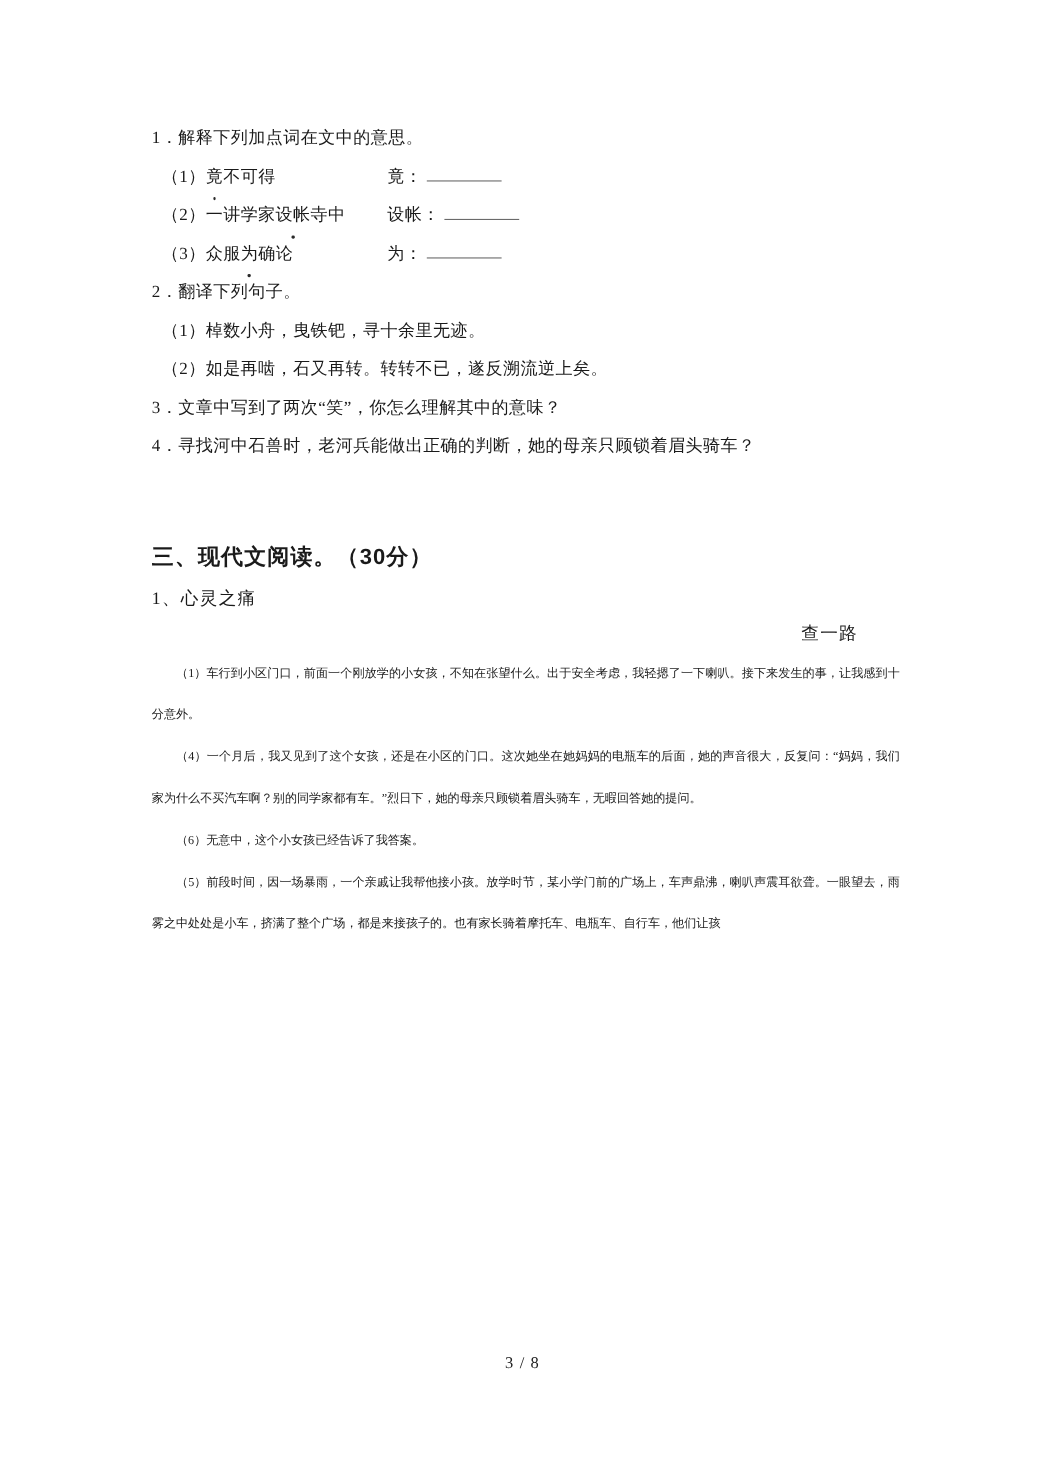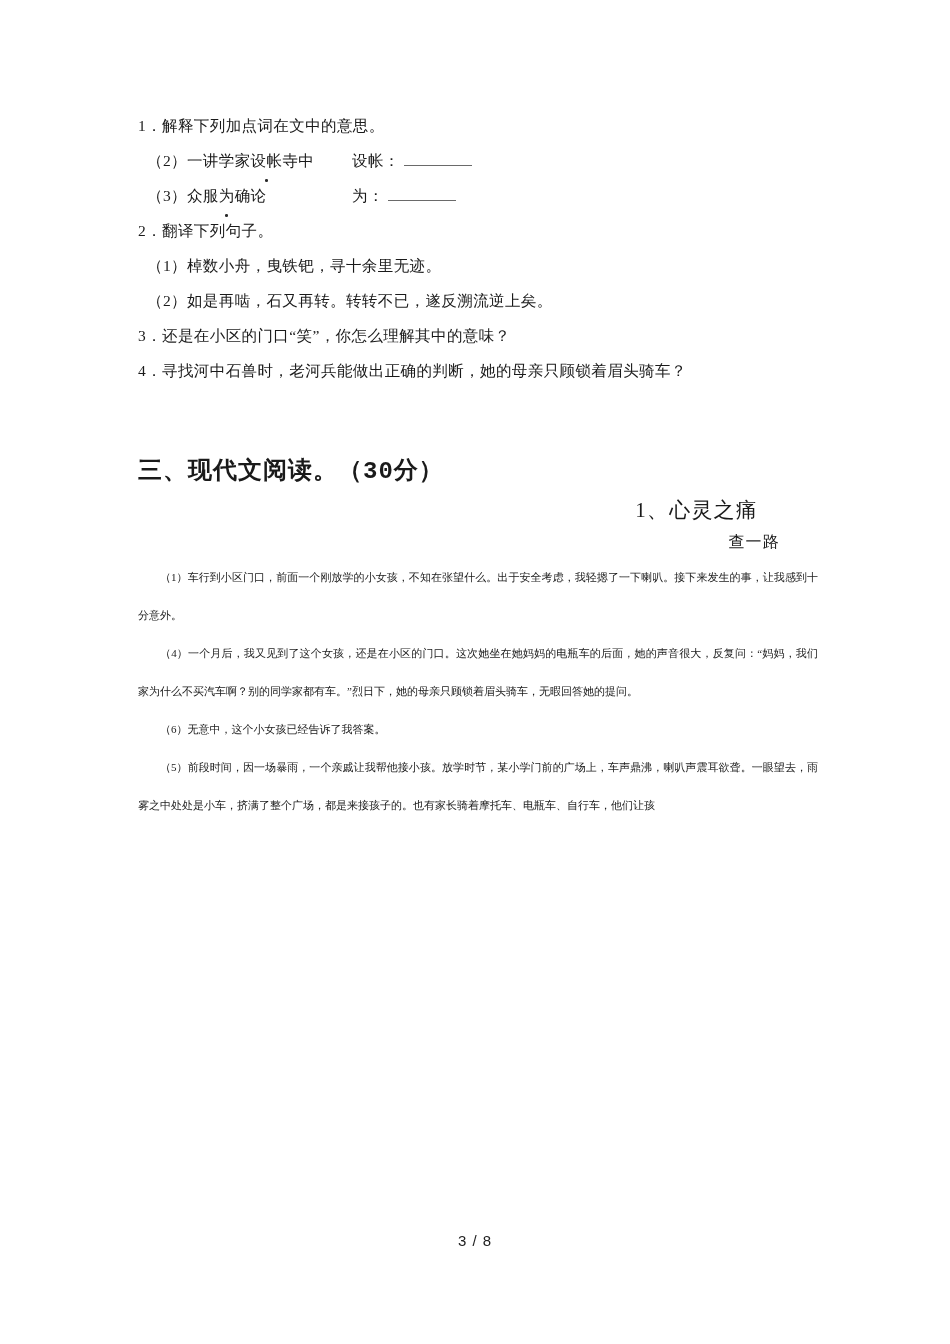--- a/index.html
+++ b/index.html
@@ -81,31 +81,31 @@
   }
   .q-line {
     font-size: 15.5px;
     line-height: 35px;
     letter-spacing: 0.4px;
     white-space: nowrap;
   }
 
   
   .section-head {
-    font-family: Liberation Mono, monospace;
+    font-family: Liberation Sans, sans-serif;
     font-weight: bold;
-    font-size: 24px;
+    font-size: 20px;
     letter-spacing: 1px;
     margin-top: 66px;
     margin-bottom: 4px;
     line-height: 36px;
   }
   .art-title {
-    text-align: right;
-    font-size: 21px;
+    text-align: left;
+    font-size: 16px;
     line-height: 32px;
     letter-spacing: 1.2px;
     padding-right: 60px;
   }
   .art-author {
     text-align: right;
     font-size: 16px;
     line-height: 32px;
     letter-spacing: 1.2px;
     padding-right: 38px;
@@ -121,56 +121,59 @@
   }
 
   
   .footer {
     position: absolute;
     left: 0;
     right: 0;
     top: 1232px;
     text-align: center;
     font-size: 15px;
-    font-family: Liberation Sans, sans-serif;
+    font-family: Liberation Serif, serif;
     color: #222;
     letter-spacing: 1px;
   }
 </style>
 </head>
 <body>
 
 <div class="page">
   <div class="content">
 
     <div class="ex-block">
       <div class="ex-num-line">
         <span class="idx">1．</span><span>解释下列加点词在文中的意思。</span>
       </div>
 
+      <div class="ex-sub-line">
+        <span class="stem"><span>（1）</span><span></span><span class="dotted">竟</span><span>不可得</span></span><span class="ans-label">竟：</span><span class="blankline"></span>
+      </div>
 
       <div class="ex-sub-line">
         <span class="stem"><span>（2）</span><span>一讲学家</span><span class="dotted">设帐</span><span>寺中</span></span><span class="ans-label">设帐：</span><span class="blankline"></span>
       </div>
 
       <div class="ex-sub-line">
         <span class="stem"><span>（3）</span><span>众服</span><span class="dotted">为</span><span>确论</span></span><span class="ans-label">为：</span><span class="blankline"></span>
       </div>
     </div>
 
     <div class="ex-block">
       <div class="ex-num-line">
         <span class="idx">2．</span><span>翻译下列句子。</span>
       </div>
       <div class="ex-sub-line">（1）棹数小舟，曳铁钯，寻十余里无迹。</div>
       <div class="ex-sub-line">（2）如是再啮，石又再转。转转不已，遂反溯流逆上矣。</div>
     </div>
 
     <div class="q-line">
-      <span class="idx">3．</span><span>还是在小区的门口“笑”，你怎么理解其中的意味？</span>
+      <span class="idx">3．</span><span>文章中写到了两次“笑”，你怎么理解其中的意味？</span>
     </div>
 
     <div class="q-line">
       <span class="idx">4．</span><span>寻找河中石兽时，老河兵能做出正确的判断，她的母亲只顾锁着眉头骑车？</span>
     </div>
 
     <div class="section-head">三、现代文阅读。（30分）</div>
 
     <div class="art-title">1、心灵之痛</div>
     <div class="art-author">查一路</div>

